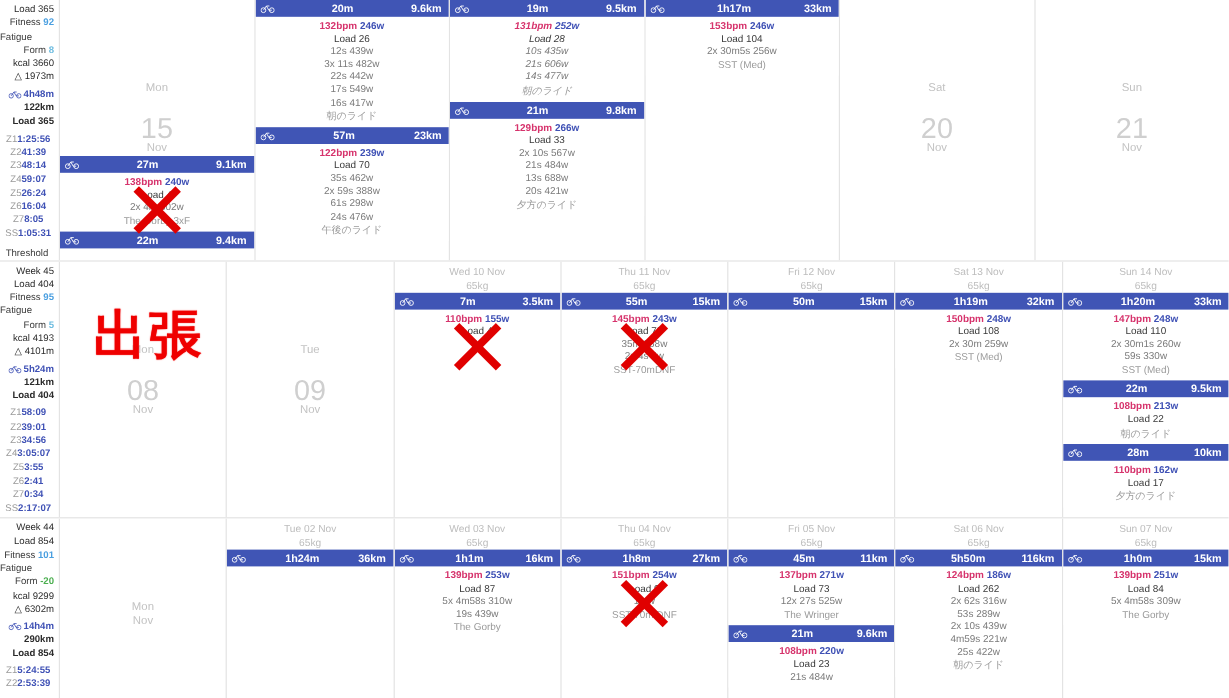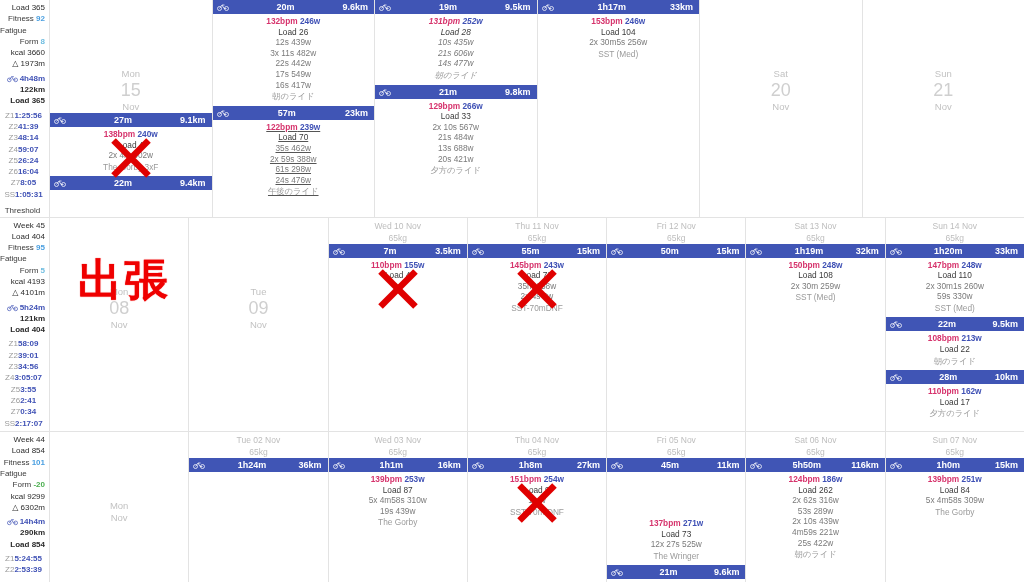--- a/index.html
+++ b/index.html
@@ -77,23 +77,24 @@
 
   .day-head-big {
     text-align: center;
     color: #c2c2c2;
     padding-top: 68px;
     font-size: 9.5px;
     line-height: 12px;
     font-weight: normal;
   }
   .day-head-big .dnum {
-    font-size: 18px;
+    font-size: 24px;
     line-height: 21px;
     color: #cfcfcf;
+    margin-top: 17px;
   }
   .day-head-small {
     text-align: center;
     color: #bdbdbd;
     font-size: 8.5px;
     line-height: 12px;
     padding-top: 2px;
   }
   .day-head-small .wt { color: #bdbdbd; }
 
@@ -284,21 +285,21 @@
               <span class="bike">
                 <svg viewBox="0 0 24 16" width="12" height="10">
                   <circle cx="5" cy="11" r="4" fill="none" stroke="#ffffff" stroke-width="1.5"></circle>
                   <circle cx="19" cy="11" r="4" fill="none" stroke="#ffffff" stroke-width="1.5"></circle>
                   <path d="M5 11 L10 4 L14 11 L19 11 M10 4 L15 4" fill="none" stroke="#ffffff" stroke-width="1.5" stroke-linejoin="round"></path>
                 </svg>
               </span>
               <span class="dur">57m</span>
               <span class="dist">23km</span>
             </div>
-            <div class="card-body" style="position: relative; text-decoration: underline;">
+            <div class="card-body" style="position: relative;">
               <div class="hrpw"><span class="hr">122bpm</span> <span class="pw">239w</span></div>
               <div class="load">Load 70</div>
               <div class="iv">35s 462w</div>
               <div class="iv">2x 59s 388w</div>
               <div class="iv">61s 298w</div>
               <div class="iv">24s 476w</div>
               <div class="nm">午後のライド</div>
             </div>
           </div>
         </div>
@@ -755,21 +756,21 @@
               <span class="bike">
                 <svg viewBox="0 0 24 16" width="12" height="10">
                   <circle cx="5" cy="11" r="4" fill="none" stroke="#ffffff" stroke-width="1.5"></circle>
                   <circle cx="19" cy="11" r="4" fill="none" stroke="#ffffff" stroke-width="1.5"></circle>
                   <path d="M5 11 L10 4 L14 11 L19 11 M10 4 L15 4" fill="none" stroke="#ffffff" stroke-width="1.5" stroke-linejoin="round"></path>
                 </svg>
               </span>
               <span class="dur">45m</span>
               <span class="dist">11km</span>
             </div>
-            <div class="card-body" style="position: relative; margin-top: 44px;">
+            <div class="card-body" style="position: relative;">
               <div class="hrpw"><span class="hr">137bpm</span> <span class="pw">271w</span></div>
               <div class="load">Load 73</div>
               <div class="iv">12x 27s 525w</div>
               <div class="nm">The Wringer</div>
             </div>
           </div>
           <div class="card">
             <div class="card-head">
               <span class="bike">
                 <svg viewBox="0 0 24 16" width="12" height="10">

